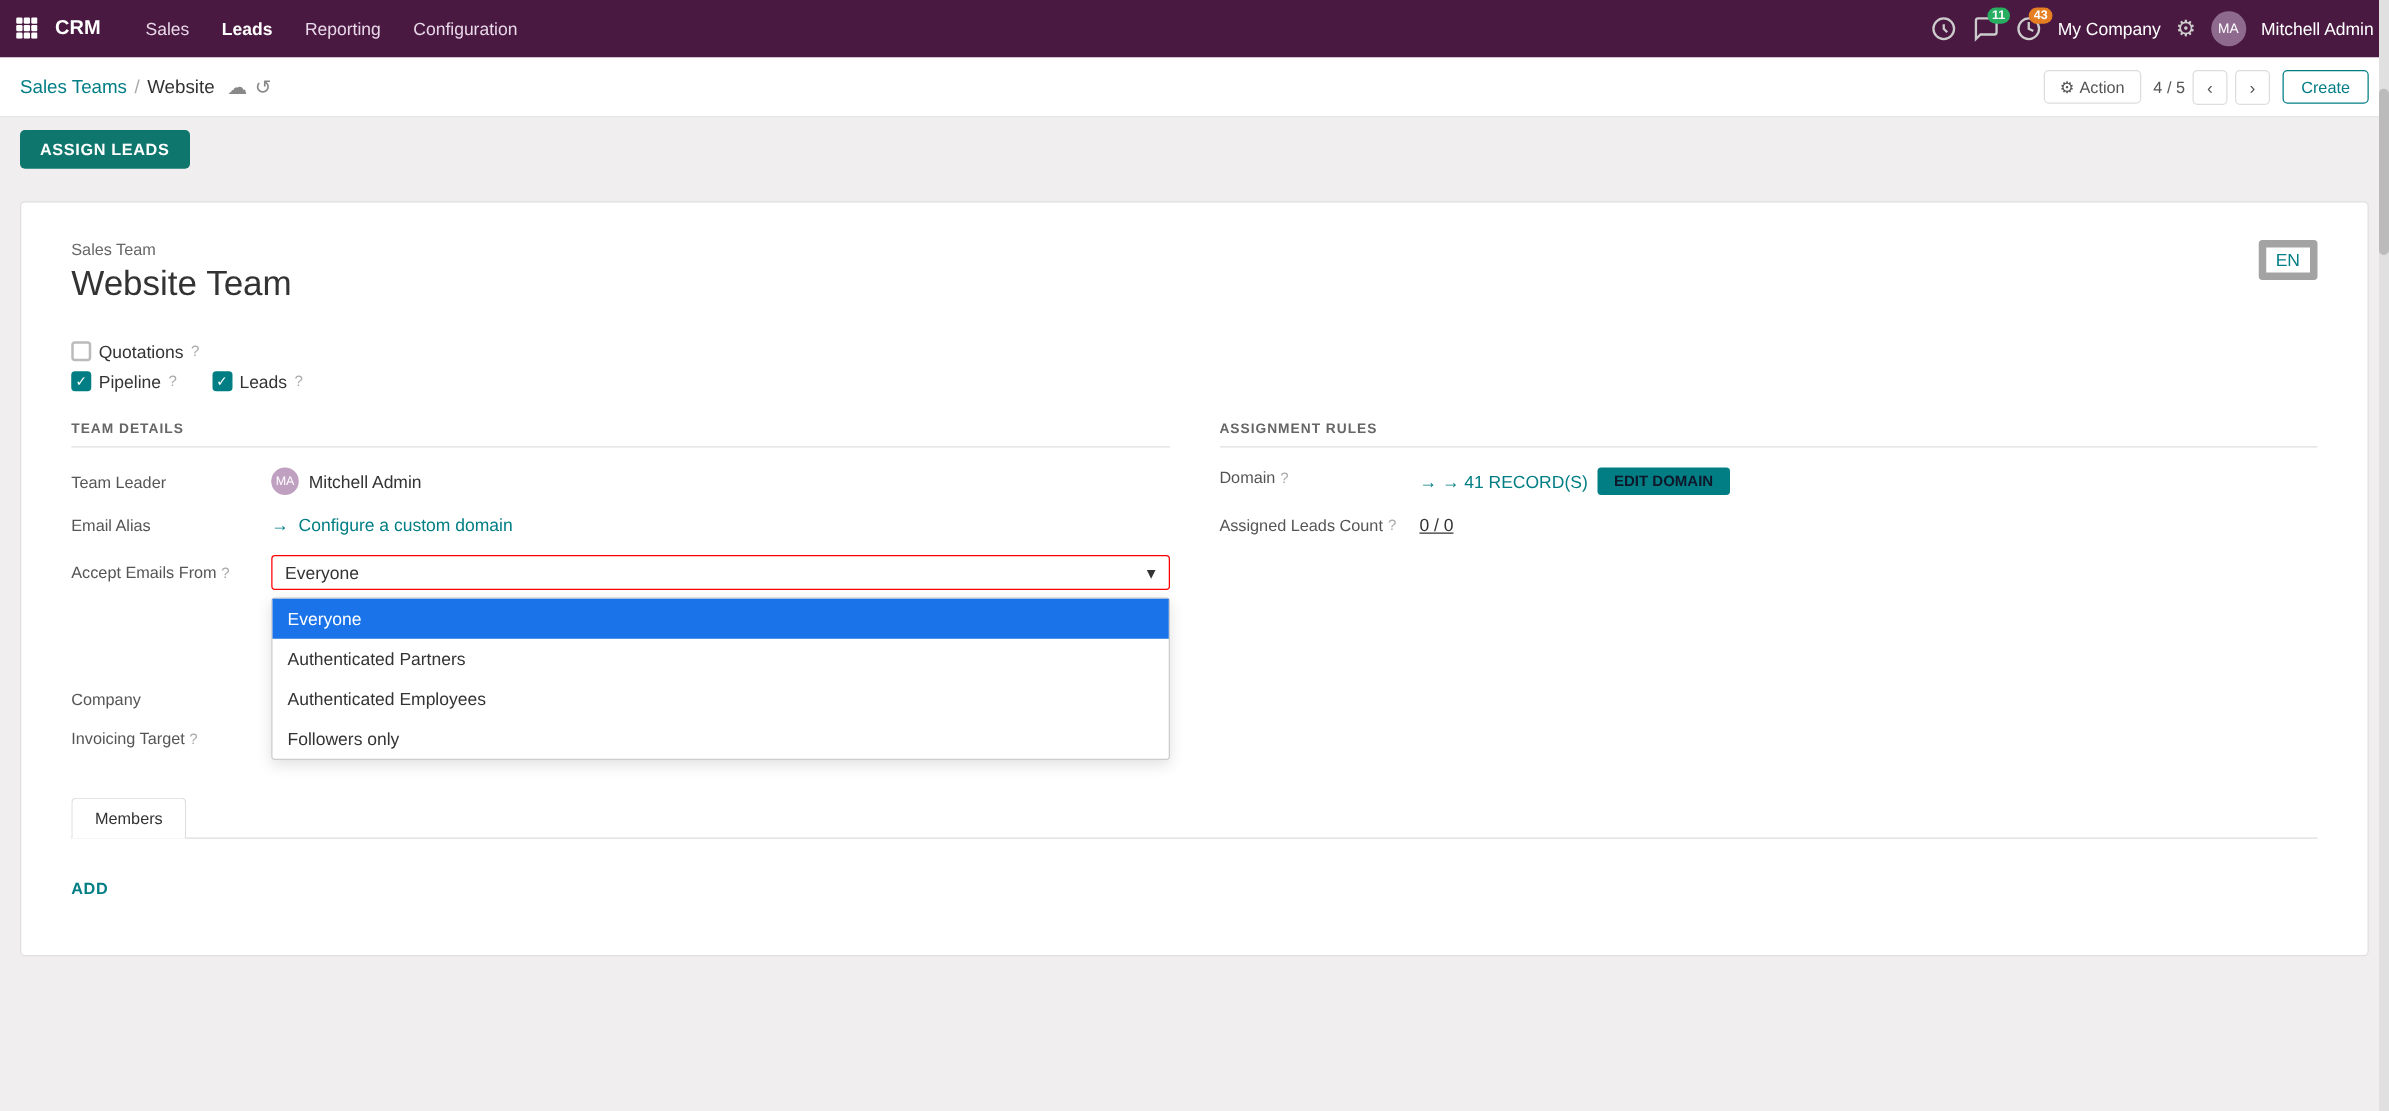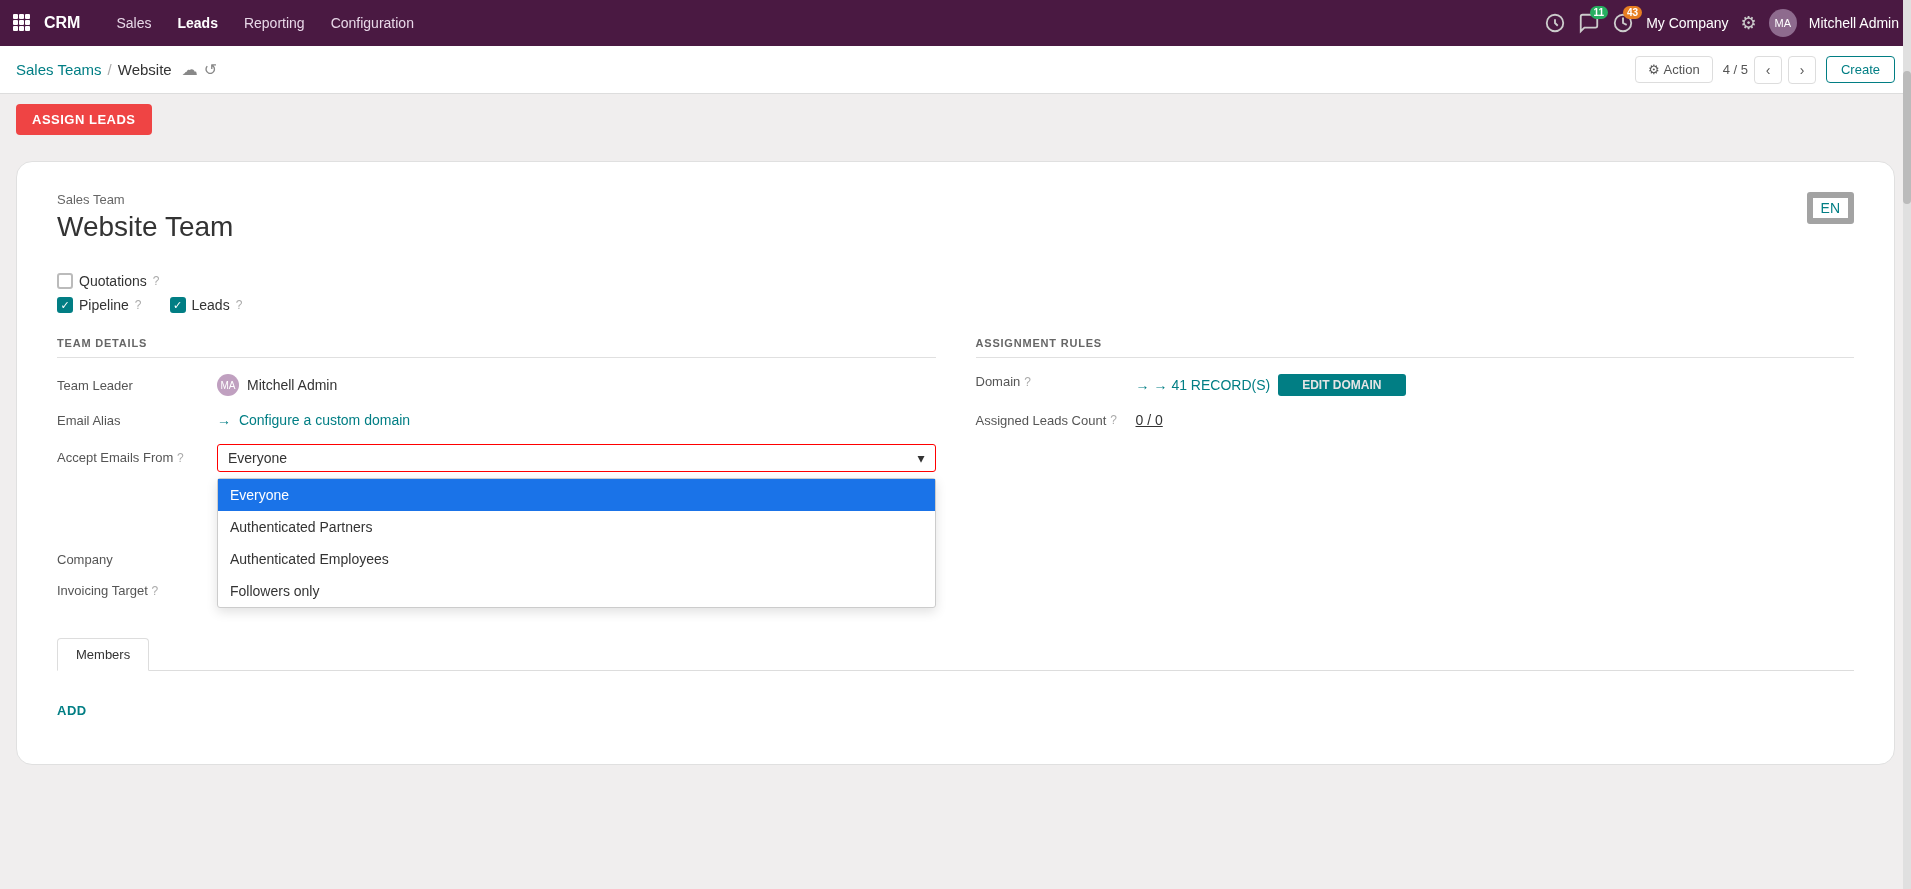--- a/index.html
+++ b/index.html
@@ -70,41 +70,41 @@
       border: 1px solid #017e84; background: #fff; color: #017e84;
       padding: 5px 14px; border-radius: 4px; cursor: pointer; font-size: 13px; font-weight: 500;
     }
 
     
     .toolbar {
       padding: 10px 16px;
       background: #f0eeee;
     }
     .assign-leads-btn {
-      background: #ef4444;
+      background: #0f766e;
       color: #fff;
       border: none;
       padding: 8px 16px;
       border-radius: 4px;
       font-size: 13px;
       font-weight: 600;
       cursor: pointer;
       text-transform: uppercase;
       letter-spacing: 0.5px;
     }
 
     
     .main-content {
       padding: 16px;
       background: #f0eeee;
       min-height: calc(100vh - 130px);
     }
     .form-card {
       background: #fff;
-      border-radius: 16px;
+      border-radius: 4px;
       border: 1px solid #e0e0e0;
       padding: 30px 40px;
       position: relative;
     }
     .sales-team-label { font-size: 13px; color: #666; margin-bottom: 4px; }
     .team-name { font-size: 28px; font-weight: 400; color: #333; margin-bottom: 30px; }
     .lang-badge { 
       position: absolute; top: 30px; right: 40px;
       color: #017e84; font-size: 14px; border: 6px solid #a3a3a3;
       padding: 2px 8px; border-radius: 3px; cursor: pointer;
@@ -162,22 +162,22 @@
     .dropdown-item.selected { background: #1a73e8; color: #fff; }
 
     
     .domain-row { display: flex; align-items: flex-start; margin-bottom: 16px; }
     .domain-label { width: 160px; font-size: 13px; color: #555; flex-shrink: 0; display: flex; align-items: center; gap: 4px; }
     .domain-value { flex: 1; }
     .domain-text { font-size: 14px; color: #333; margin-bottom: 6px; }
     .domain-records { display: flex; align-items: center; gap: 8px; }
     .records-link { color: #017e84; cursor: pointer; font-size: 14px; display: flex; align-items: center; gap: 4px; }
     .edit-domain-btn {
-      background: #017e84; color: #e5e5e5; border: none;
-      padding: 4px 24px; border-radius: 3px; font-size: 12px; font-weight: 600;
+      background: #017e84; color: #0f172a; border: none;
+      padding: 4px 13px; border-radius: 3px; font-size: 12px; font-weight: 600;
       cursor: pointer; text-transform: uppercase;
     }
 
     .assigned-leads-row { display: flex; align-items: center; margin-bottom: 16px; }
     .assigned-label { width: 160px; font-size: 13px; color: #555; flex-shrink: 0; display: flex; align-items: center; gap: 4px; }
     .assigned-value { font-size: 14px; color: #333; text-decoration: underline; }
 
     
     .members-section { margin-top: 24px; }
     .tab-bar { border-bottom: 1px solid #ddd; display: flex; }

